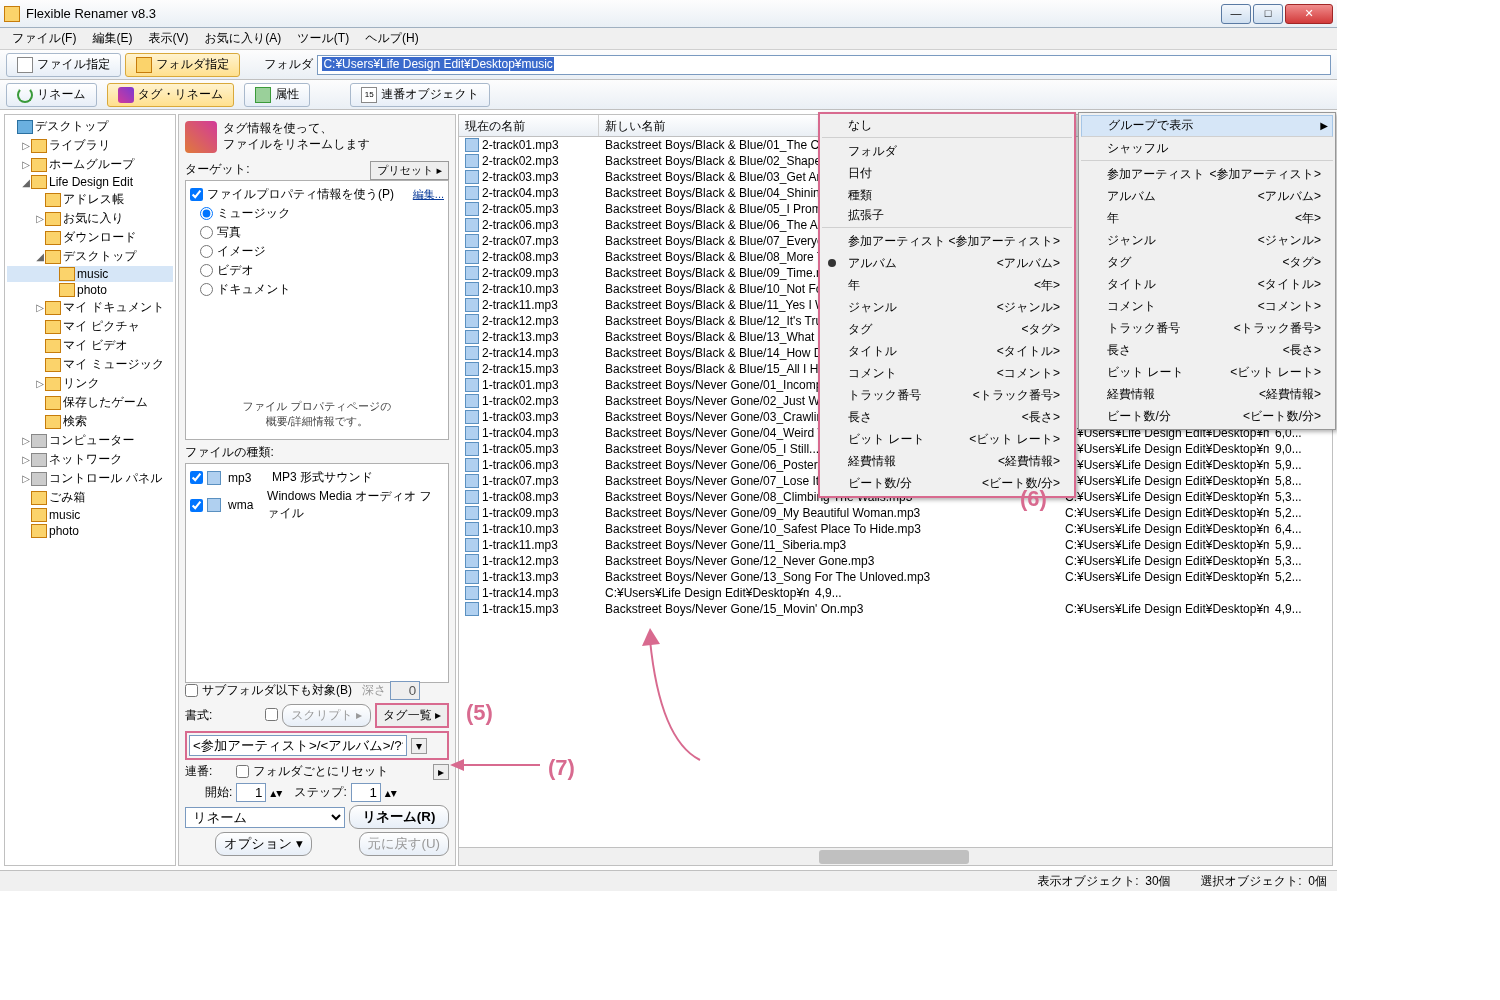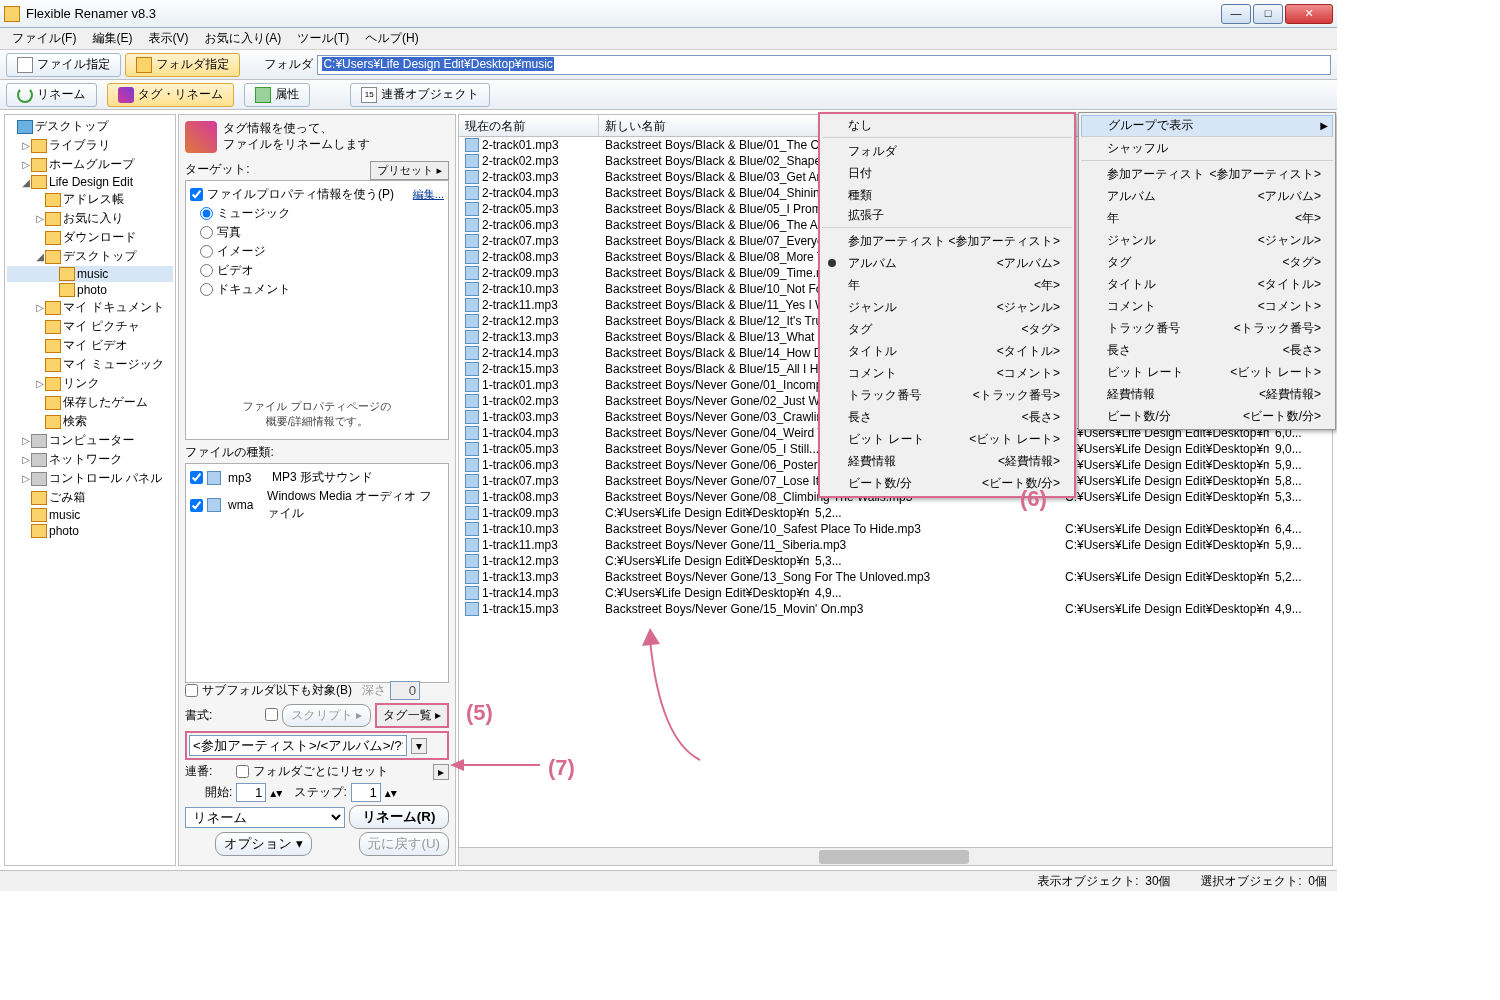--- a/index.html
+++ b/index.html
@@ -547,20 +547,21 @@
           </div>
           <div class="fl-cell" style="width:460px">Backstreet Boys/Never Gone/08_Climbing The Walls.mp3</div>
           <div class="fl-cell" style="width:210px">C:¥Users¥Life Design Edit¥Desktop¥music</div>
           <div class="fl-cell">5,3...</div>
         </div>
         <div class="fl-row">
           <div class="fl-cell" style="width:140px;display:flex;align-items:center">
             <span class="fl-icon"></span>
             <span>1-track09.mp3</span>
           </div>
+          <div class="fl-cell" style="width:460px">Backstreet Boys/Never Gone/09_My Beautiful Woman.mp3</div>
           <div class="fl-cell" style="width:210px">C:¥Users¥Life Design Edit¥Desktop¥music</div>
           <div class="fl-cell">5,2...</div>
         </div>
         <div class="fl-row">
           <div class="fl-cell" style="width:140px;display:flex;align-items:center">
             <span class="fl-icon"></span>
             <span>1-track10.mp3</span>
           </div>
           <div class="fl-cell" style="width:460px">Backstreet Boys/Never Gone/10_Safest Place To Hide.mp3</div>
           <div class="fl-cell" style="width:210px">C:¥Users¥Life Design Edit¥Desktop¥music</div>
@@ -573,20 +574,21 @@
           </div>
           <div class="fl-cell" style="width:460px">Backstreet Boys/Never Gone/11_Siberia.mp3</div>
           <div class="fl-cell" style="width:210px">C:¥Users¥Life Design Edit¥Desktop¥music</div>
           <div class="fl-cell">5,9...</div>
         </div>
         <div class="fl-row">
           <div class="fl-cell" style="width:140px;display:flex;align-items:center">
             <span class="fl-icon"></span>
             <span>1-track12.mp3</span>
           </div>
+          <div class="fl-cell" style="width:460px">Backstreet Boys/Never Gone/12_Never Gone.mp3</div>
           <div class="fl-cell" style="width:210px">C:¥Users¥Life Design Edit¥Desktop¥music</div>
           <div class="fl-cell">5,3...</div>
         </div>
         <div class="fl-row">
           <div class="fl-cell" style="width:140px;display:flex;align-items:center">
             <span class="fl-icon"></span>
             <span>1-track13.mp3</span>
           </div>
           <div class="fl-cell" style="width:460px">Backstreet Boys/Never Gone/13_Song For The Unloved.mp3</div>
           <div class="fl-cell" style="width:210px">C:¥Users¥Life Design Edit¥Desktop¥music</div>

